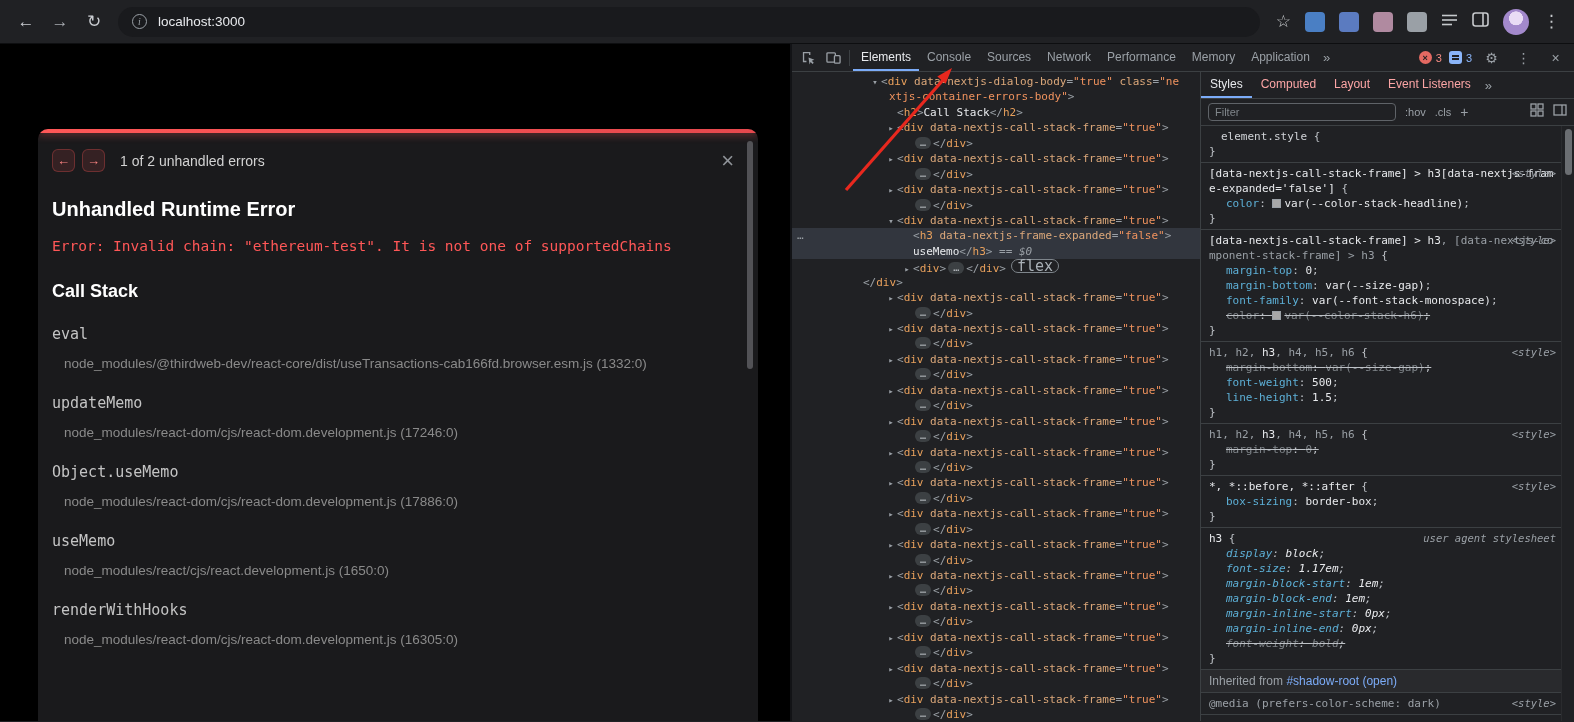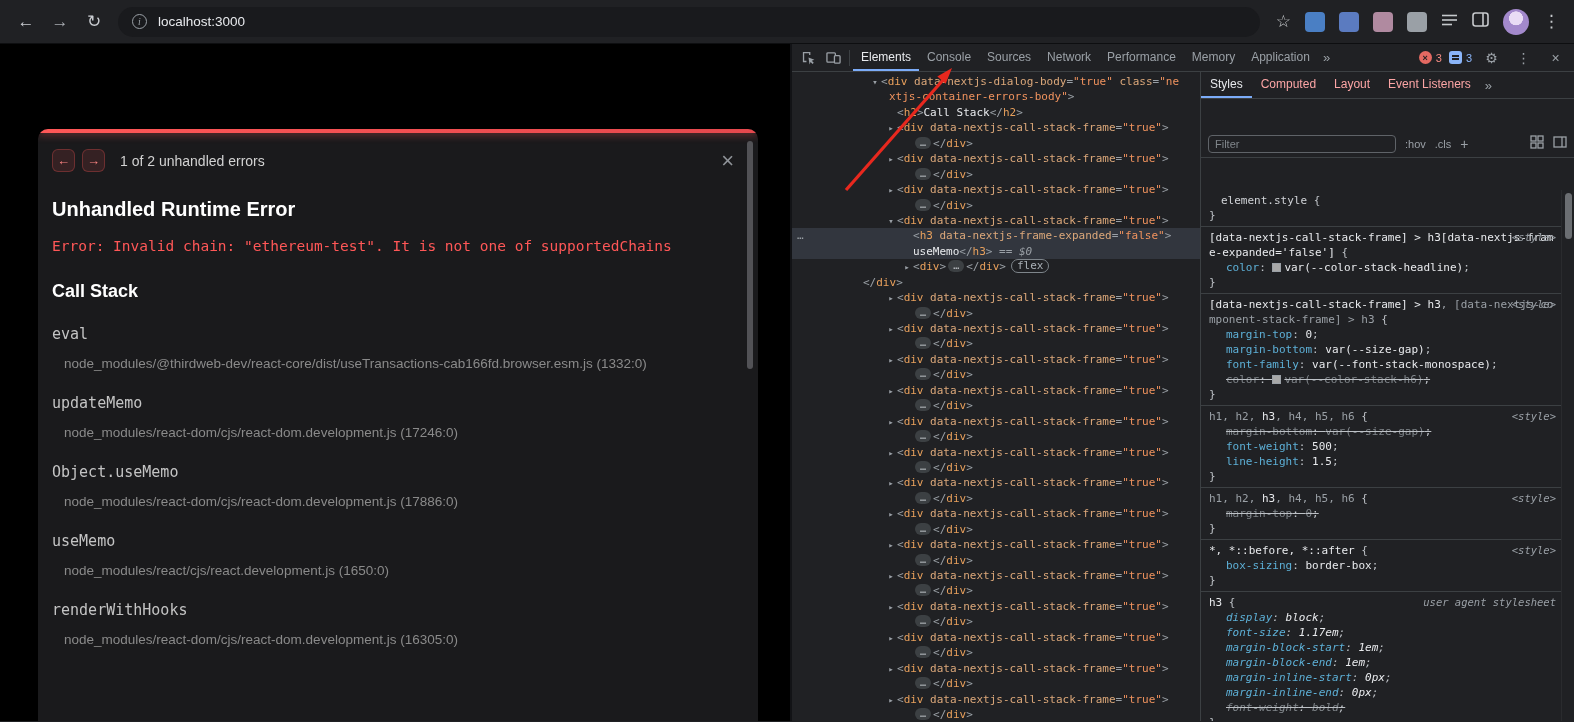--- a/index.html
+++ b/index.html
@@ -60,24 +60,24 @@
   .trow.sel { background:#32363e; }
   .arw { display:inline-block; width:12px; text-align:center; color:#9aa0a6; font-size:9px; }
   .gut { position:absolute; left:5px; top:0; color:#9aa0a6; }
   .tk-p { color:#9aa0a6; }
   .tk-g { color:#e8a05c; }
   .tk-a { color:#dca87a; }
   .tk-v { color:#f0935e; }
   .tk-x { color:#e8eaed; }
   .ell { display:inline-block; background:#3c4043; color:#bdc1c6; border-radius:7px; padding:0 5px; font-size:10px; line-height:12px; vertical-align:1px; margin:0 2px; }
   .eq { color:#9aa0a6; font-style:italic; }
-  .fbadge { display:inline-block; border:1px solid #7e858b; color:#aab1b7; border-radius:8px; padding:0 5px; font-size:11px; line-height:12px; margin-left:5px; vertical-align:1px; }
-
-  
-  .stylespanel { flex:1; border-left:1px solid #3c4043; display:flex; flex-direction:column; overflow:hidden;gap:32px; }
+  .fbadge { display:inline-block; border:1px solid #7e858b; color:#aab1b7; border-radius:8px; padding:0 5px; font-size:15px; line-height:12px; margin-left:5px; vertical-align:1px; }
+
+  
+  .stylespanel { flex:1; border-left:1px solid #3c4043; display:flex; flex-direction:column; overflow:hidden; }
   .sp-tabs { flex:0 0 26px; border-bottom:1px solid #3c4043; display:flex; align-items:center; }
   .sp-tabs-inner { display:flex; }
   .sp-tab { padding:0 9px; font-size:12px; color:#fca5a5; height:26px; line-height:25px; white-space:nowrap; }
   .sp-tab.active { color:#e8eaed; box-shadow:inset 0 -2px 0 #7cacf8; }
   .filterbar { flex:0 0 27px; border-bottom:1px solid #3c4043; display:flex; align-items:center; padding:0 7px; gap:9px; }
   .filter-input { width:188px; height:18px; background:transparent; border:1px solid #5f6368; border-radius:4px; color:#e8eaed; font-size:11px; padding:0 6px; outline:none; font-family:"Liberation Sans",sans-serif; }
   .filter-input::placeholder { color:#80868b; }
   .ftool { color:#9aa0a6; font-size:11px; }
   .ftool.plus { font-size:14px; }
   .fspace { flex:1; }

